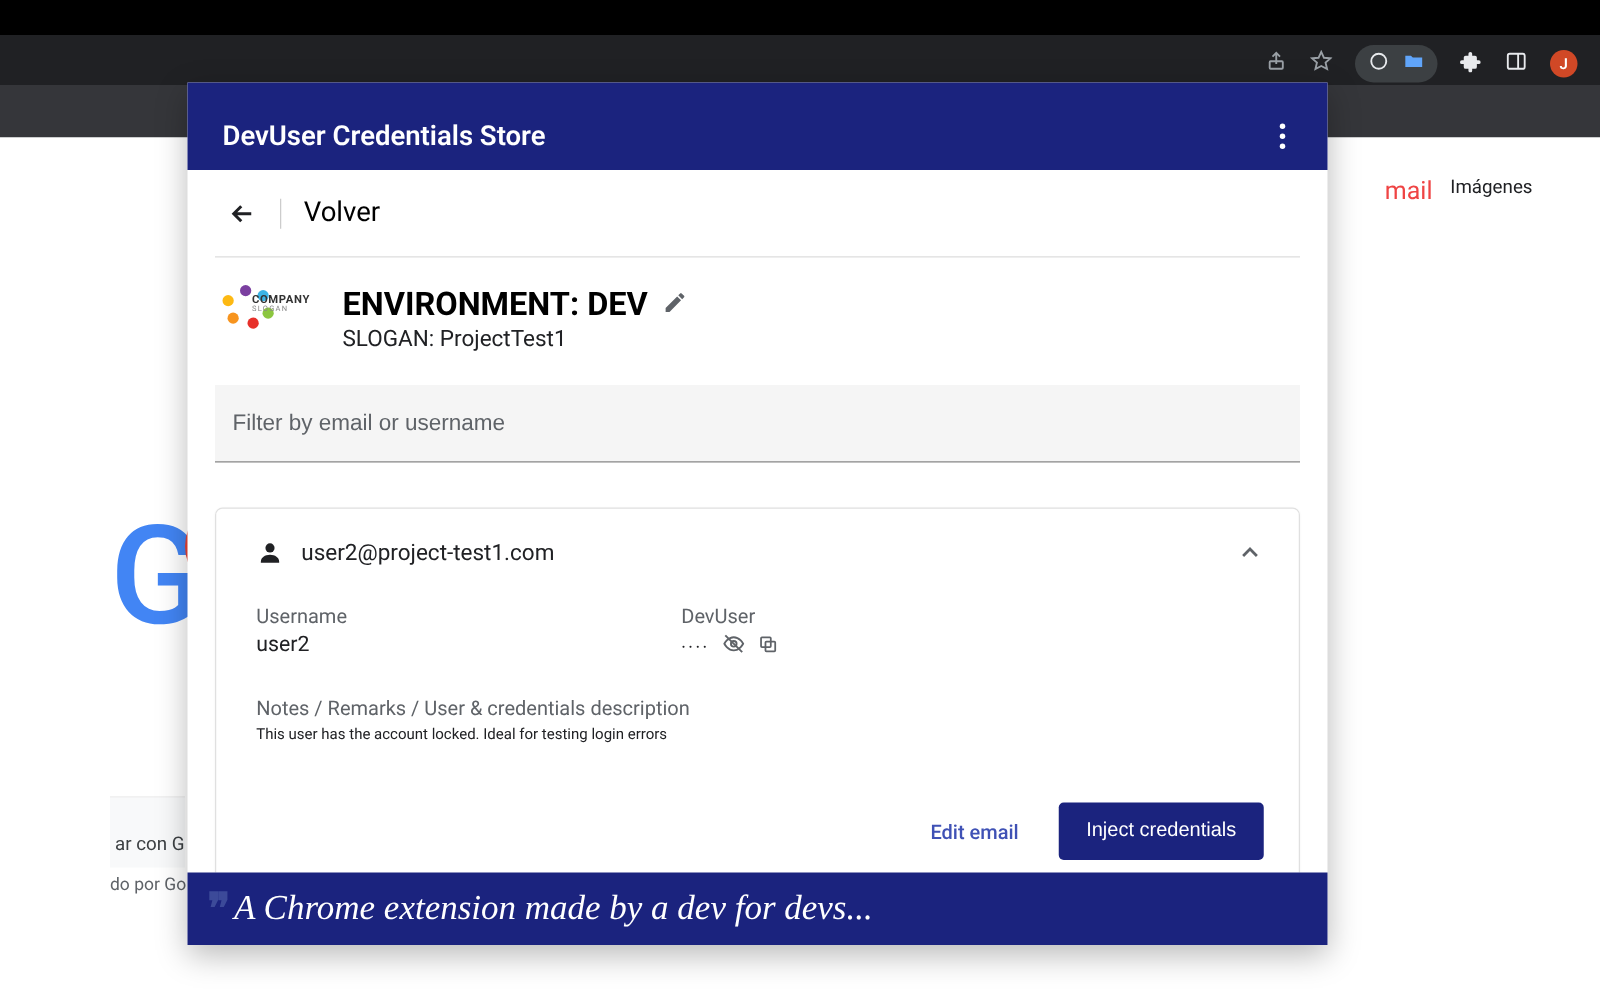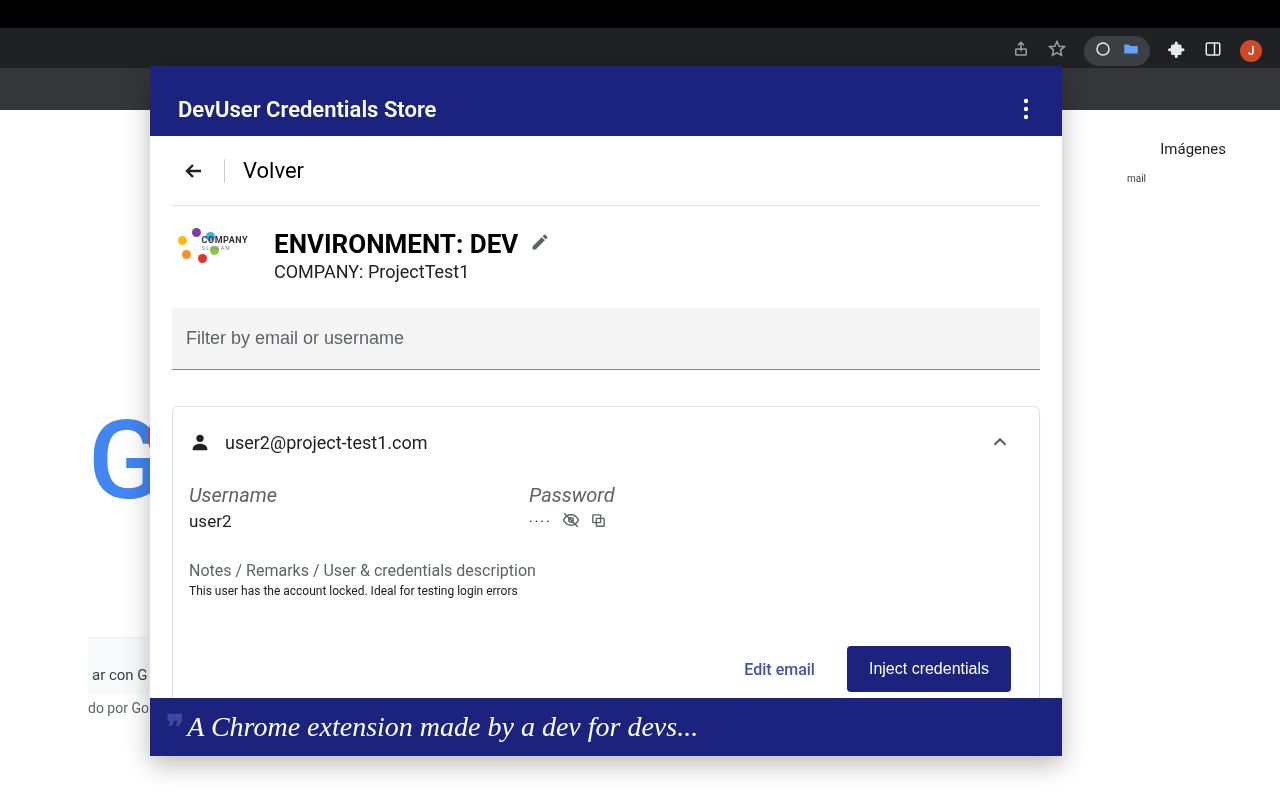--- a/index.html
+++ b/index.html
@@ -9,21 +9,21 @@
   .chrome-top { position: absolute; top: 0; left: 0; right: 0; height: 28px; background: #000; }
   .chrome-tabbar { position: absolute; top: 28px; left: 0; right: 0; height: 40px; background: #202124; }
   .chrome-toolbar { position: absolute; top: 68px; left: 0; right: 0; height: 42px; background: #35363a; }
   .chrome-icons { position: absolute; top: 36px; right: 18px; display: flex; align-items: center; gap: 18px; }
   .chrome-icons svg { width: 18px; height: 18px; }
   .chrome-icons .ext-box { display:flex; align-items:center; gap:10px; background:#3c4043; border-radius:20px; padding:4px 10px; }
   .chrome-avatar { width:22px; height:22px; border-radius:50%; background:#d04826; color:#fff; font-size:12px; font-weight:600; display:flex; align-items:center; justify-content:center; }
   
   
   .bg-page { position:absolute; top:110px; left:0; right:0; bottom:0; background:#fff; }
-  .bg-mail { position:absolute; top:140px; right:134px; font-size:10px; color:#404040;margin-top:33px; }
+  .bg-mail { position:absolute; top:140px; right:134px; font-size:20px; color:#ef4444; }
   .bg-images { position:absolute; top:140px; right:54px; font-size:15px; color:#202124; }
   .bg-logo-frag { position:absolute; top:396px; left:88px; font-size:110px; font-weight:500; letter-spacing:-4px; }
   .bg-logo-frag .g { color:#4285f4; }
   .bg-logo-frag .red { position:absolute; left:60px; top:6px; width:70px; height:70px; border:22px solid #ea4335; border-radius:50%; }
   .bg-logo-frag .yellow { position:absolute; left:80px; top:82px; width:24px; height:24px; background:#fbbc05; border-radius:50%; }
   .bg-search-btn { position:absolute; top:637px; left:88px; font-size:15px; color:#3c4043; background:#f8f9fa; border-top:1px solid #eee; padding:28px 0 10px 4px; }
   .bg-offered { position:absolute; top:700px; left:88px; font-size:14px; color:#5f6368; }
   
   
   .popup { position:absolute; top:66px; left:150px; width:912px; height:690px; background:#fff; box-shadow: 0 8px 24px rgba(0,0,0,.28); display:flex; flex-direction:column; }
@@ -52,28 +52,28 @@
   .env-info { flex:1; }
   .env-title-row { display:flex; align-items:center; gap:12px;text-align:right; }
   .env-title { font-size:26px; font-weight:700; color:#000; }
   .edit-icon { color:#5f6368; cursor:pointer; }
   .project-line { font-size:18px; color:#202124; margin-top:2px; }
   
   .filter-wrap { margin-top:14px; }
   .filter-input { width:100%; background:#f5f5f5; border:none; border-bottom:1px solid #888; padding:20px 14px; font-size:18px; color:#202124; outline:none; }
   .filter-input::placeholder { color:#5f6368; }
   
-  .card { margin-top:36px; border:1px solid #e0e0e0; border-radius:6px; box-shadow:0 1px 2px rgba(0,0,0,.05); padding:24px 28px 24px 16px; }
+  .card { margin-top:36px; border:1px solid #e0e0e0; border-radius:6px; box-shadow:0 1px 2px rgba(0,0,0,.05); padding:24px 28px 24px 32px; }
   .card-header { display:flex; align-items:center; justify-content:space-between; cursor:pointer; }
   .card-header-left { display:flex; align-items:center; gap:14px; }
   .card-email { font-size:18px; color:#202124; }
   
   .card-grid { display:flex; gap:60px; margin-top:30px; }
   .field { min-width:280px; }
-  .field-label { font-size:20px; color:#5f6368;font-style:italic; }
+  .field-label { font-size:16px; color:#5f6368; }
   .field-value { font-size:17px; color:#202124; margin-top:4px; display:flex; align-items:center; gap:10px; }
   .field-value .dots-str { font-size:14px; letter-spacing:2px; }
   .field-value svg { cursor:pointer; }
   
   .notes-label { font-size:16px; color:#5f6368; margin-top:28px; }
   .notes-value { font-size:12px; color:#202124; margin-top:4px; }
   
   .card-actions { display:flex; justify-content:flex-end; align-items:center; gap:28px; margin-top:48px; }
   .btn-text { color:#3f51b5; font-size:16px; font-weight:500; cursor:pointer; padding:8px 4px; }
   .btn-primary { background:#1b237e; color:#fff; font-size:16px; font-weight:500; padding:14px 22px; border-radius:4px; cursor:pointer; border:none; }
@@ -175,21 +175,21 @@
       </div>
       <div class="env-info">
         <div class="env-title-row">
           <div class="env-title">ENVIRONMENT: DEV</div>
           <span class="edit-icon">
             <svg width="20" height="20" viewBox="0 0 24 24" fill="#5f6368">
                 <path d="M3 17.25V21h3.75L17.81 9.94l-3.75-3.75L3 17.25zM20.71 7.04a1 1 0 000-1.41l-2.34-2.34a1 1 0 00-1.41 0l-1.83 1.83 3.75 3.75 1.83-1.83z"></path>
               </svg>
           </span>
         </div>
-        <div class="project-line">COMPANY: ProjectTest1</div>
+        <div class="project-line">SLOGAN: ProjectTest1</div>
       </div>
     </div>
 
     <div class="filter-wrap">
       <input class="filter-input" type="text" placeholder="Filter by email or username" style="">
     </div>
 
     <div class="card">
       <div class="card-header">
         <div class="card-header-left">
@@ -203,21 +203,21 @@
             <path d="M6 15l6-6 6 6"></path>
           </svg>
       </div>
 
       <div class="card-grid">
         <div class="field">
           <div class="field-label">Username</div>
           <div class="field-value">user2</div>
         </div>
         <div class="field">
-          <div class="field-label">Password</div>
+          <div class="field-label">DevUser</div>
           <div class="field-value">
             <span class="dots-str">····</span>
             <span>
               <svg width="18" height="18" viewBox="0 0 24 24" fill="none" stroke="#5f6368" stroke-width="2">
                   <path d="M2 12s3.5-7 10-7 10 7 10 7-3.5 7-10 7S2 12 2 12z"></path>
                   <circle cx="12" cy="12" r="3"></circle>
                   <line x1="3" y1="3" x2="21" y2="21"></line>
                 </svg>
             </span>
             <span>

